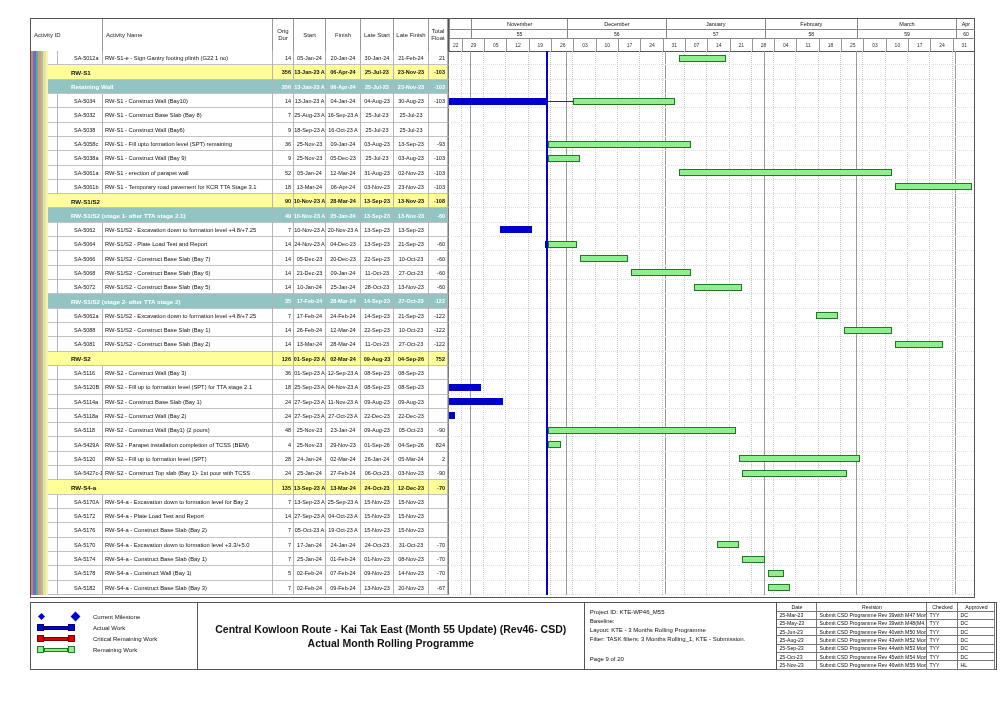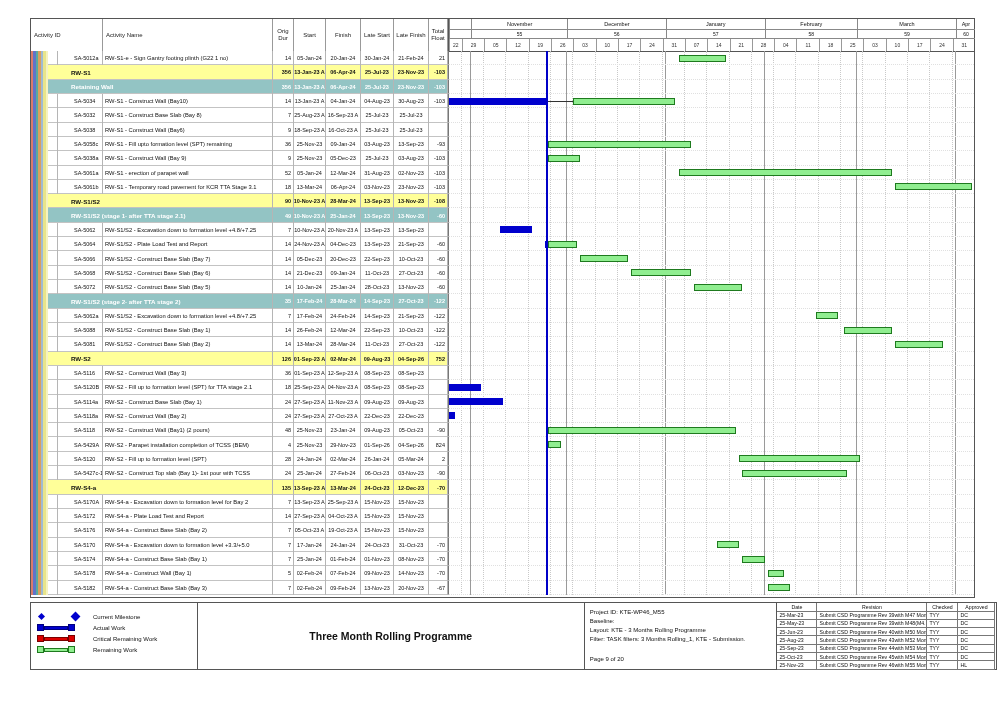--- a/index.html
+++ b/index.html
@@ -691,21 +691,22 @@
         <div class="legend-item">
           <div class="legend-sym">
             <div style="width: 7px; height: 7px; box-sizing: border-box; background: rgb(144, 238, 144); border: 1px solid rgb(30, 122, 30);"></div>
             <div style="width: 24px; height: 4px; box-sizing: border-box; background: rgb(144, 238, 144); border: 1px solid rgb(30, 122, 30);"></div>
             <div style="width: 7px; height: 7px; box-sizing: border-box; background: rgb(144, 238, 144); border: 1px solid rgb(30, 122, 30);"></div>
           </div>
           <div class="legend-label">Remaining Work</div>
         </div>
       </div>
     <div class="fsec titlebox" style="width:388px;">
-      <div class="t2">Three Month Rolling Programme</div>
+      <div class="t1">Central Kowloon Route - Kai Tak East (Month 55 Update) (Rev46- CSD)</div>
+      <div class="t2">Actual Month Rolling Programme</div>
     </div>
     <div class="fsec infobox" style="width:193px;">
       <div class="iline">Project ID: KTE-WP46_M55</div>
       <div class="iline">Baseline:</div>
       <div class="iline">Layout: KTE - 3 Months Rolling Programme</div>
       <div class="iline">Filter: TASK filters: 3 Months Rolling_1, KTE - Submission.</div>
       <div class="ipage">Page 9 of 20</div>
     </div>
     <div class="fsec" id="revbox" style="width:219px;border-right:none;">
         <div class="revrow">

